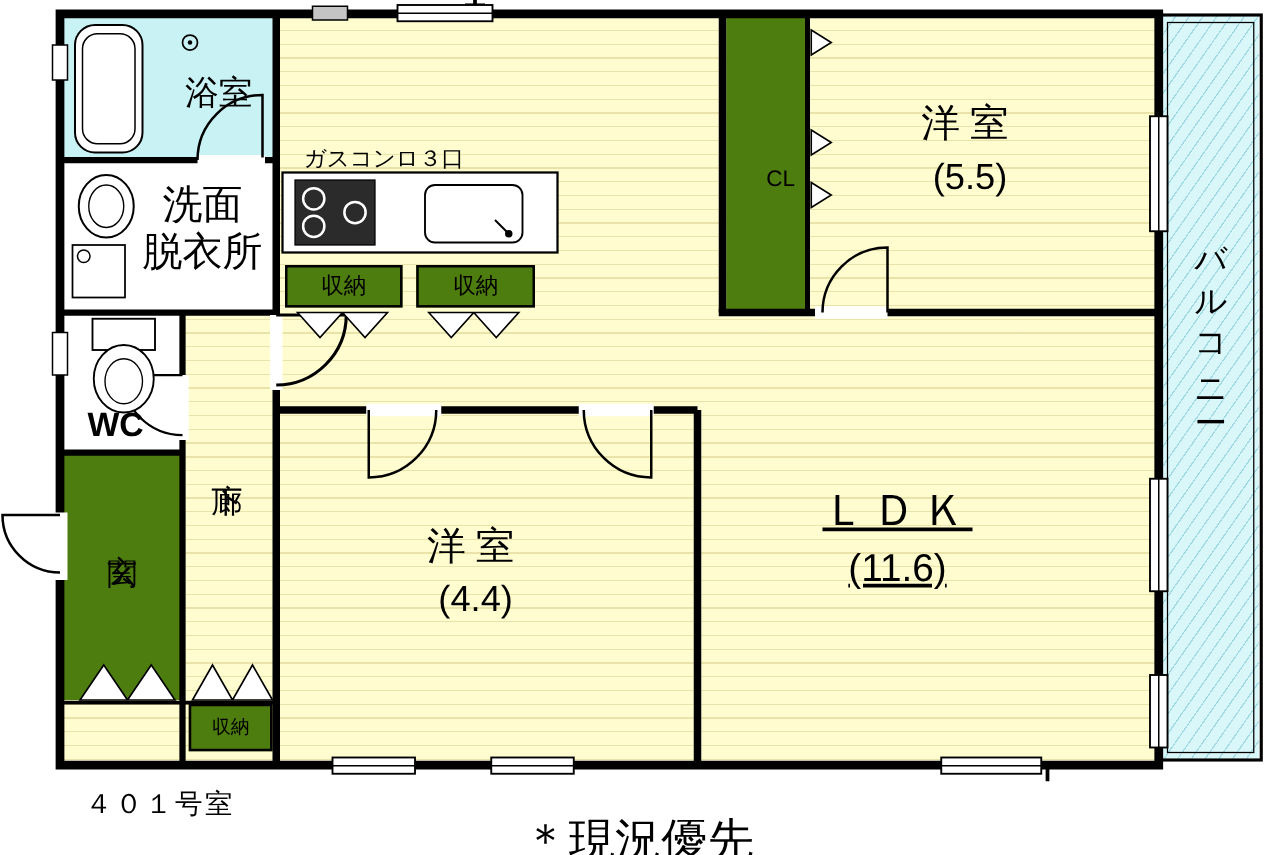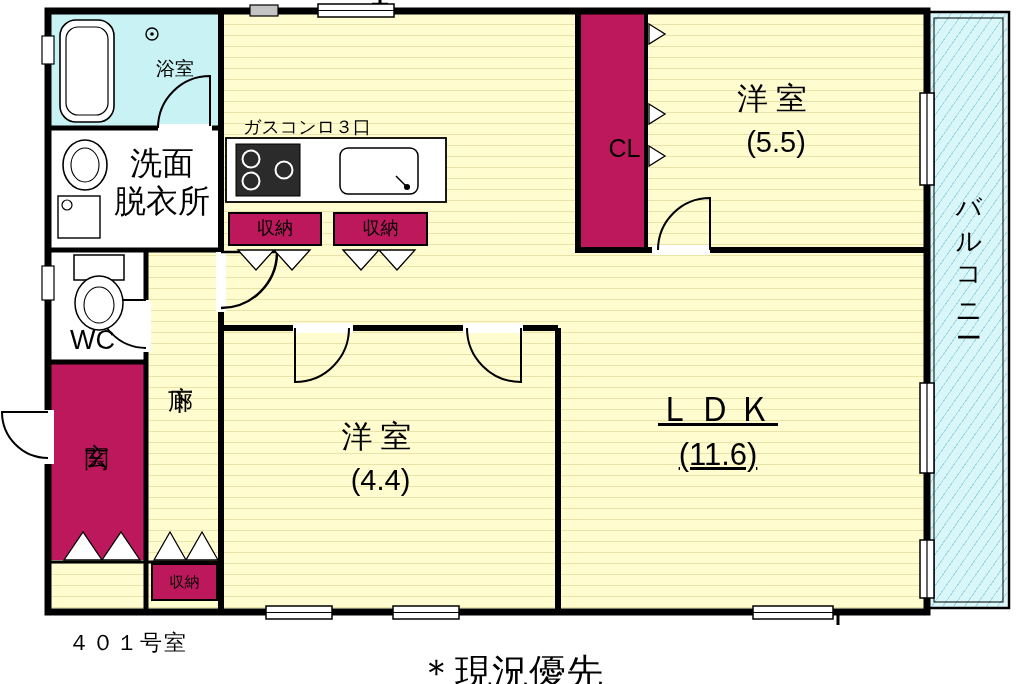--- a/index.html
+++ b/index.html
@@ -8,21 +8,21 @@
     font-family:"Liberation Sans","DejaVu Sans",sans-serif;color:#000;
   }
   .abs{position:absolute;}
   .yellow{
     background-color:#FFFCCF;
     background-image:repeating-linear-gradient(180deg,
       rgba(185,168,82,0.30) 0px, rgba(185,168,82,0.30) 1px,
       transparent 1px, transparent 11px);
   }
   .cyan{background:#C9F2F4;}
-  .pink{background:#be185d;}
+  .pink{background:#4d7c0f;}
   .white{background:#ffffff;}
   .hatch{
     background-color:#D9F6F8;
     background-image:repeating-linear-gradient(125deg,
       rgba(55,165,190,0.35) 0px, rgba(55,165,190,0.35) 1px,
       transparent 1px, transparent 9px);
   }
   .box{border:2px solid #000;box-sizing:border-box;display:flex;align-items:center;justify-content:center;}
   .label{position:absolute;z-index:6;white-space:nowrap;line-height:1.2;}
   .center{text-align:center;}
@@ -154,36 +154,36 @@
       <rect x="236" y="144" width="64" height="52" fill="#2b2b2b" stroke-width="1"></rect>
       <circle cx="251" cy="159" r="8.5" fill="none" stroke="#fff" stroke-width="2"></circle>
       <circle cx="251" cy="181" r="8.5" fill="none" stroke="#fff" stroke-width="2"></circle>
       <circle cx="284" cy="170" r="8.5" fill="none" stroke="#fff" stroke-width="2"></circle>
       <rect x="340" y="148" width="78" height="46" rx="8" fill="#fff" stroke-width="1.5"></rect>
       <line x1="396" y1="176" x2="407" y2="187" stroke-width="1.5"></line>
       <circle cx="407" cy="187" r="3" fill="#000" stroke="none"></circle>
     </g>
   </svg>
 
-  <div class="label" style="left:130px;top:58px;width:90px;font-size:19px;text-align:center;">浴室</div>
+  <div class="label" style="left:130px;top:58px;width:90px;font-size:27px;text-align:center;">浴室</div>
 
   <div class="label center" style="left:108px;top:144px;width:108px;font-size:32px;">
     <div>洗面</div>
     <div>脱衣所</div>
   </div>
 
-  <div class="label" style="left:70px;top:324px;font-size:27px;">WC</div>
+  <div class="label" style="left:70px;top:324px;font-size:27px;font-weight:bold;">WC</div>
 
   <div class="label vtext" style="left:166px;top:366px;font-size:25px;letter-spacing:6px;">廊下</div>
 
   <div class="label vtext" style="left:82px;top:424px;font-size:24px;letter-spacing:5px;">玄関</div>
 
   <div class="label" style="left:243px;top:117px;font-size:18px;">ガスコンロ３口</div>
 
-  <div class="label" style="left:581px;top:133px;width:87px;font-size:25px;text-align:center;">CL</div>
+  <div class="label" style="left:581px;top:133px;width:87px;font-size:18px;text-align:center;">CL</div>
 
   <div class="label center" style="left:640px;top:80px;width:272px;">
     <div style="font-size:31px;letter-spacing:8px;">洋室</div>
     <div style="font-size:29px;margin-top:8px;">(5.5)</div>
   </div>
 
   <div class="label center" style="left:588px;top:388px;width:260px;text-decoration:underline;">
     <div style="font-size:35px;letter-spacing:5px;">ＬＤＫ</div>
     <div style="font-size:31px;margin-top:6px;">(11.6)</div>
   </div>

